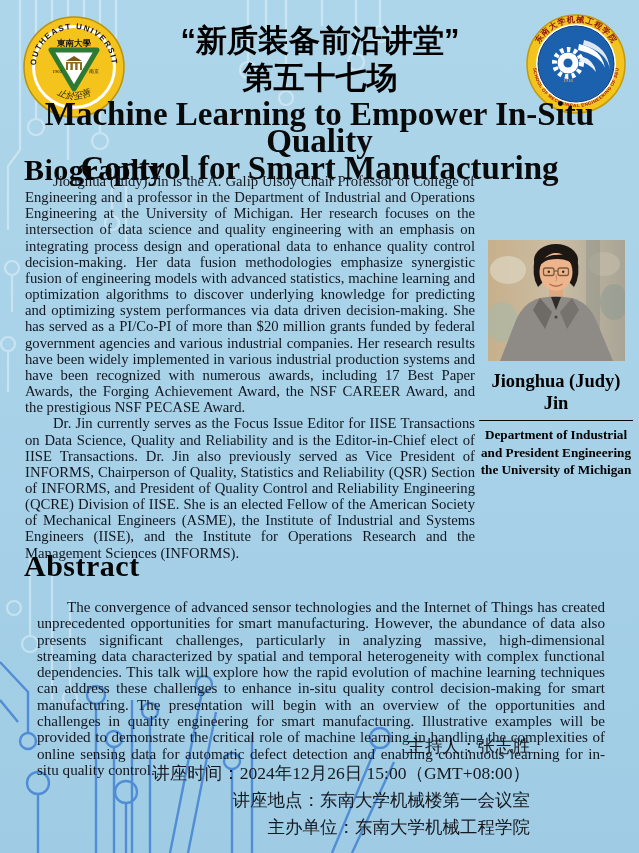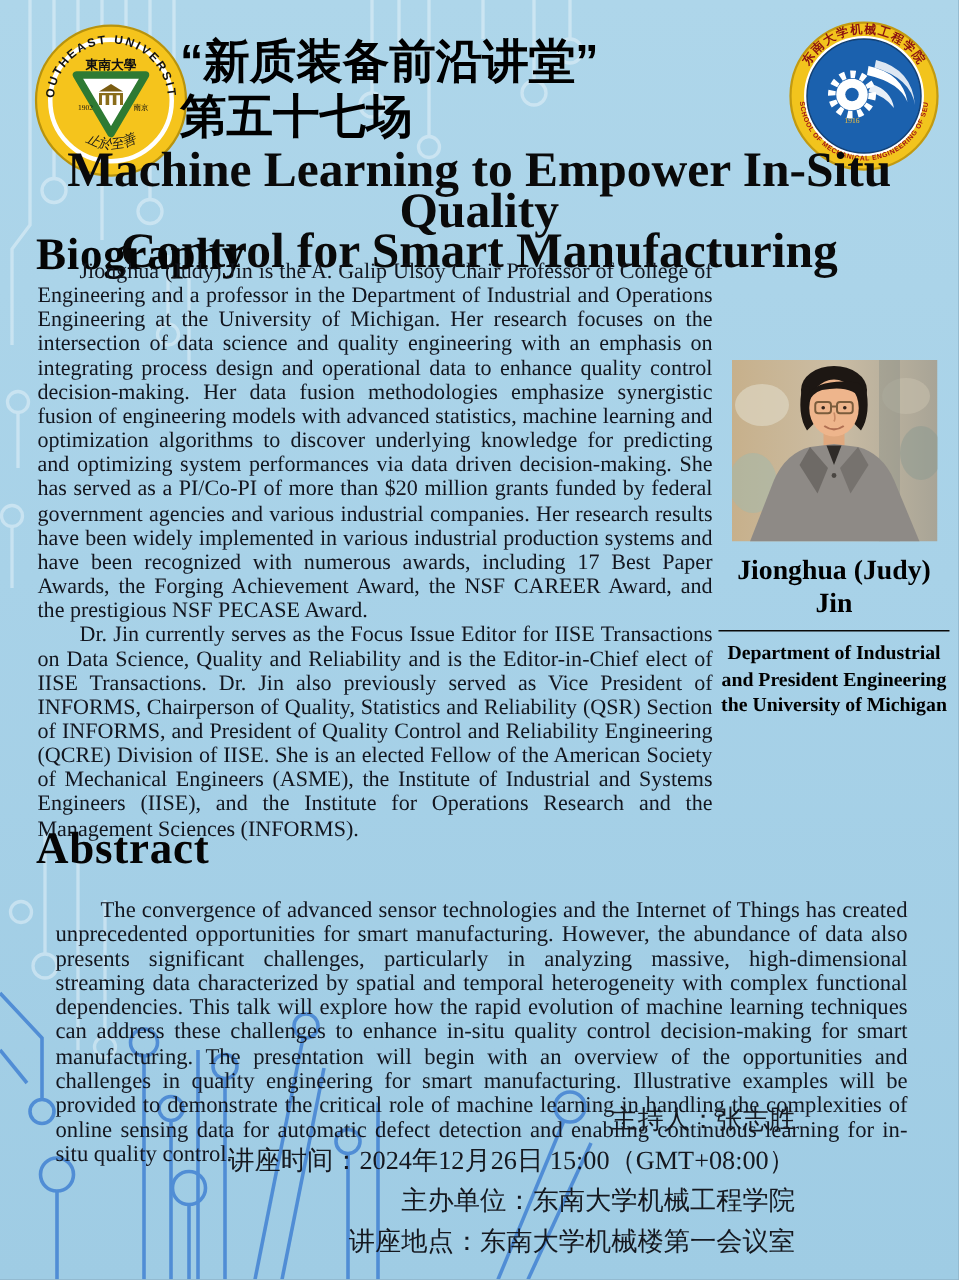--- a/index.html
+++ b/index.html
@@ -8,21 +8,21 @@
     background:linear-gradient(180deg,#aed6ea 0%,#a8d2e8 45%,#9fcce4 100%);
     font-family:"Liberation Serif","DejaVu Serif",serif;color:#111;
   }
   .deco{position:absolute;left:0;top:0;pointer-events:none;}
 
   
   .logo{position:absolute;}
   .logo-left{left:23px;top:16px;width:102px;height:102px;}
   .logo-right{left:526px;top:14px;width:100px;height:100px;}
   .cn-title{
-    position:absolute;left:120px;top:22px;width:400px;text-align:left;
+    position:absolute;left:120px;top:22px;width:400px;text-align:center;
     font-family:"Liberation Sans","DejaVu Sans",sans-serif;
     font-weight:bold;font-size:31px;line-height:37px;color:#000;
   }
   .en-title{
     position:absolute;left:0;top:101px;width:639px;text-align:center;
     font-weight:bold;font-size:33px;line-height:27px;color:#0a0a0a;
   }
 
   
   .section-heading{
@@ -240,17 +240,17 @@
 
   <div class="section-heading abs-heading">Abstract</div>
 
   <div class="abs-text">
     <p>The convergence of advanced sensor technologies and the Internet of Things has created unprecedented opportunities for smart manufacturing. However, the abundance of data also presents significant challenges, particularly in analyzing massive, high-dimensional streaming data characterized by spatial and temporal heterogeneity with complex functional dependencies. This talk will explore how the rapid evolution of machine learning techniques can address these challenges to enhance in-situ quality control decision-making for smart manufacturing. The presentation will begin with an overview of the opportunities and challenges in quality engineering for smart manufacturing. Illustrative examples will be provided to demonstrate the critical role of machine learning in handling the complexities of online sensing data for automatic defect detection and enabling continuous learning for in-situ quality control.</p>
   </div>
 
   <div class="details">
     <div>主持人：张志胜</div>
     <div>讲座时间：2024年12月26日 15:00（GMT+08:00）</div>
+    <div>讲座地点：东南大学机械楼第一会议室</div>
     <div>主办单位：东南大学机械工程学院</div>
-    <div>讲座地点：东南大学机械楼第一会议室</div>
   </div>
 
 </div>
 
 </body></html>

